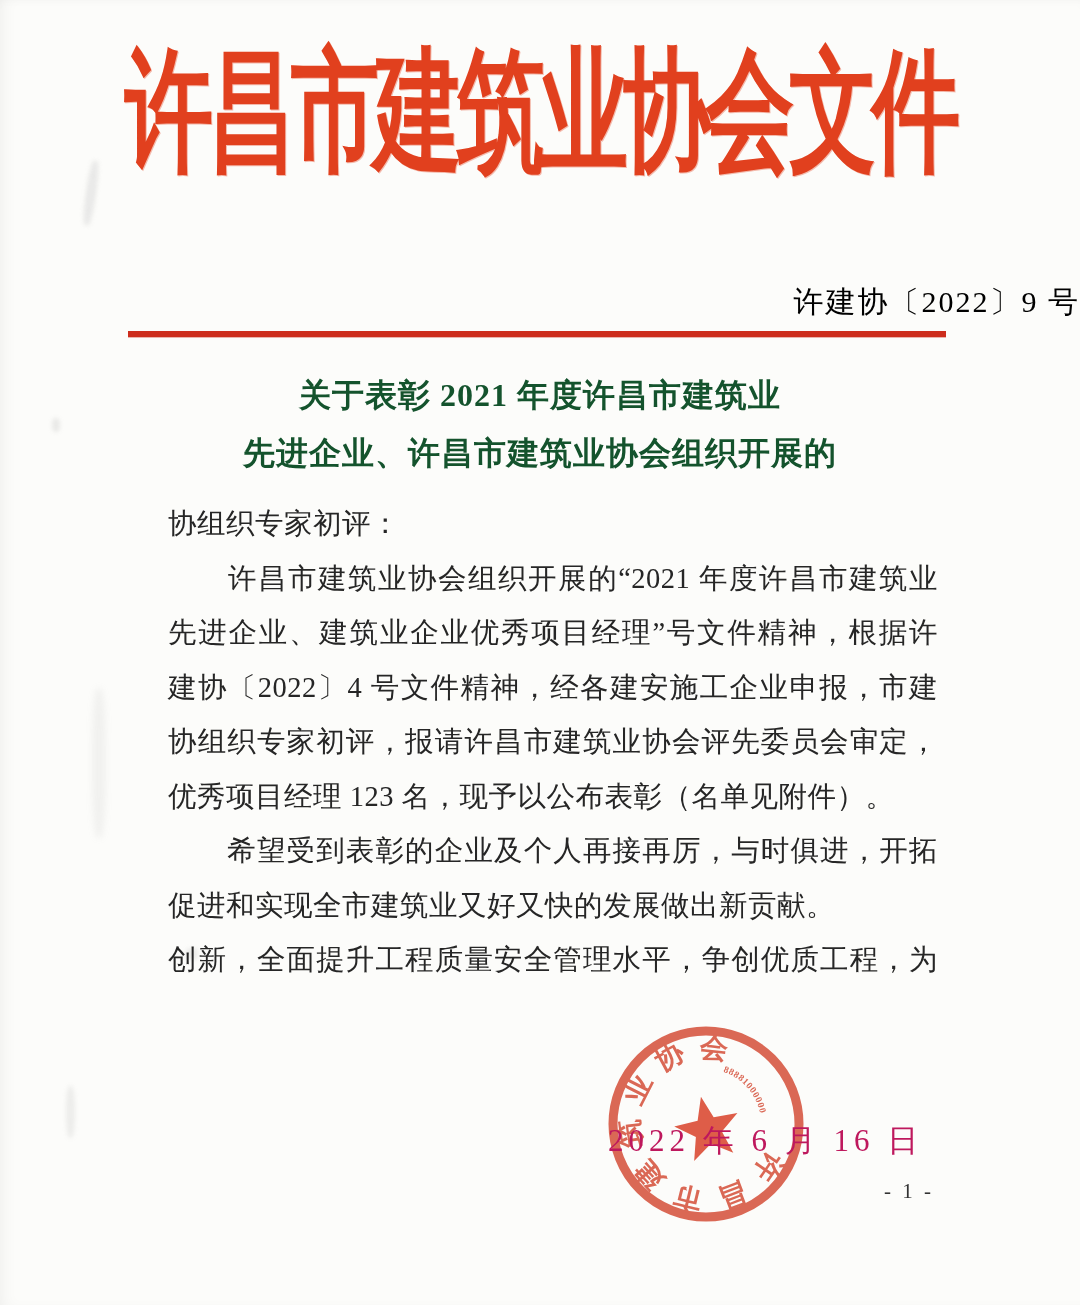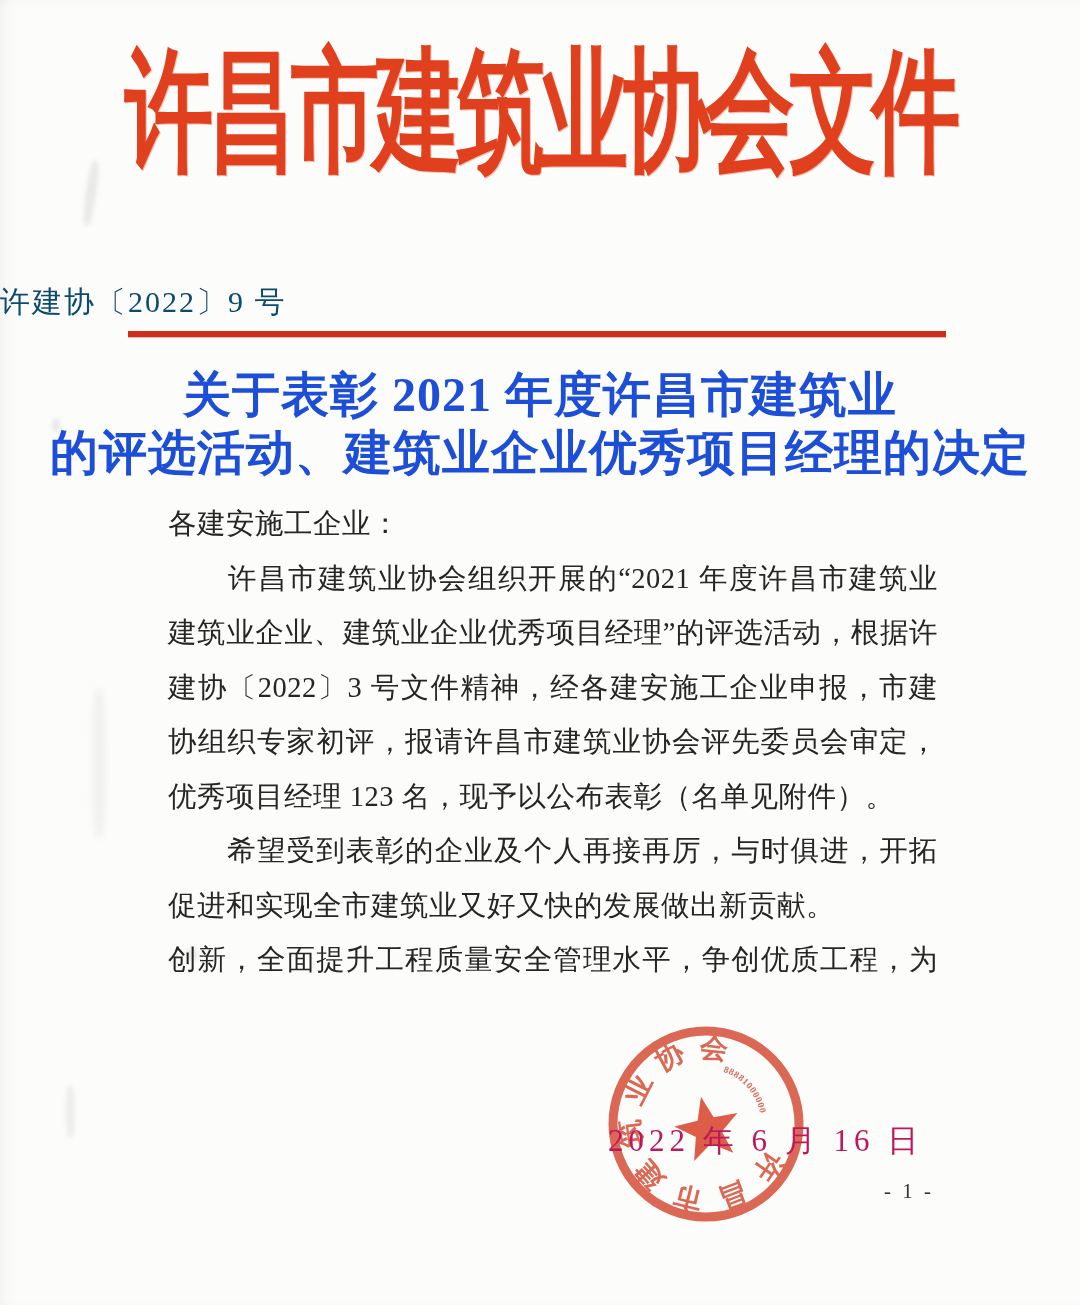--- a/index.html
+++ b/index.html
@@ -37,45 +37,45 @@
     transform: scaleY(1.52);
     transform-origin: center top;
     white-space: nowrap;
     text-shadow: 1px 1px 0 rgba(225,64,30,0.35);
   }
   .doc-number {
     position: absolute;
     top: 282px;
     left: 0;
     width: 100%;
-    text-align: left;
+    text-align: right;
     font-size: 30px;
     letter-spacing: 2px;
-    color: #0c4a6e;
+    color: #000000;
   }
   .red-rule {
     position: absolute;
     top: 331px;
     left: 128px;
     width: 818px;
     height: 6px;
     background: var(--rule-red);
     box-shadow: 0 1px 0 rgba(205,45,29,0.35);
   }
   .doc-title {
     position: absolute;
     top: 366px;
     left: 0;
     width: 100%;
     text-align: center;
-    font-size: 48px;
+    font-size: 32px;
     font-weight: bold;
     line-height: 58px;
     letter-spacing: 1px;
-    color: #1d4ed8;
+    color: #14532d;
   }
   .body-text {
     position: absolute;
     top: 497px;
     left: 168px;
     width: 770px;
     font-size: 28.5px;
     line-height: 54.5px;
     color: var(--ink);
     letter-spacing: 0.5px;
@@ -144,29 +144,29 @@
   <div class="smudge sm5"></div>
 
   <div class="letterhead">许昌市建筑业协会文件</div>
 
   <div class="doc-number">许建协〔2022〕9 号</div>
 
   <div class="red-rule"></div>
 
   <div class="doc-title">
     <div>关于表彰 2021 年度许昌市建筑业</div>
-    <div>的评选活动、建筑业企业优秀项目经理的决定</div>
+    <div>先进企业、许昌市建筑业协会组织开展的</div>
   </div>
 
   <div class="body-text">
-    <div class="salutation">各建安施工企业：</div>
+    <div class="salutation">协组织专家初评：</div>
     <div>
         <div class="tline">　　许昌市建筑业协会组织开展的“2021 年度许昌市建筑业</div>
-        <div class="tline">建筑业企业、建筑业企业优秀项目经理”的评选活动，根据许</div>
-        <div class="tline">建协〔2022〕3 号文件精神，经各建安施工企业申报，市建</div>
+        <div class="tline">先进企业、建筑业企业优秀项目经理”号文件精神，根据许</div>
+        <div class="tline">建协〔2022〕4 号文件精神，经各建安施工企业申报，市建</div>
         <div class="tline">协组织专家初评，报请许昌市建筑业协会评先委员会审定，</div>
         <div class="tline tlast">优秀项目经理 123 名，现予以公布表彰（名单见附件）。</div>
       </div>
     <div>
         <div class="tline">　　希望受到表彰的企业及个人再接再厉，与时俱进，开拓</div>
         <div class="tline tlast">促进和实现全市建筑业又好又快的发展做出新贡献。</div>
         <div class="tline">创新，全面提升工程质量安全管理水平，争创优质工程，为</div>
       </div>
   </div>
 

